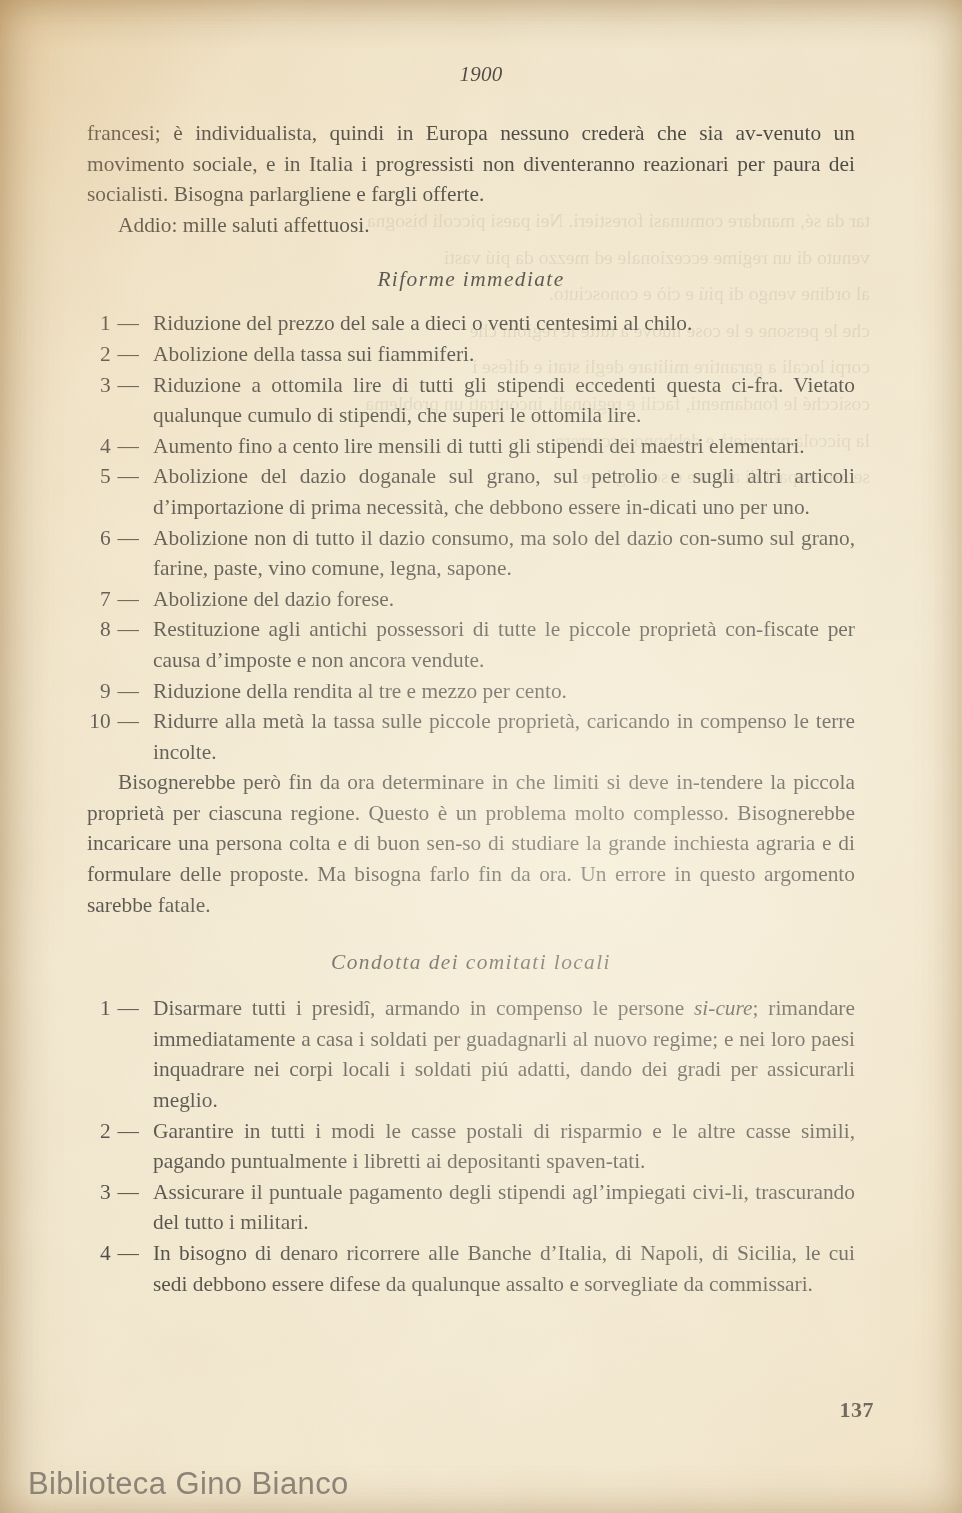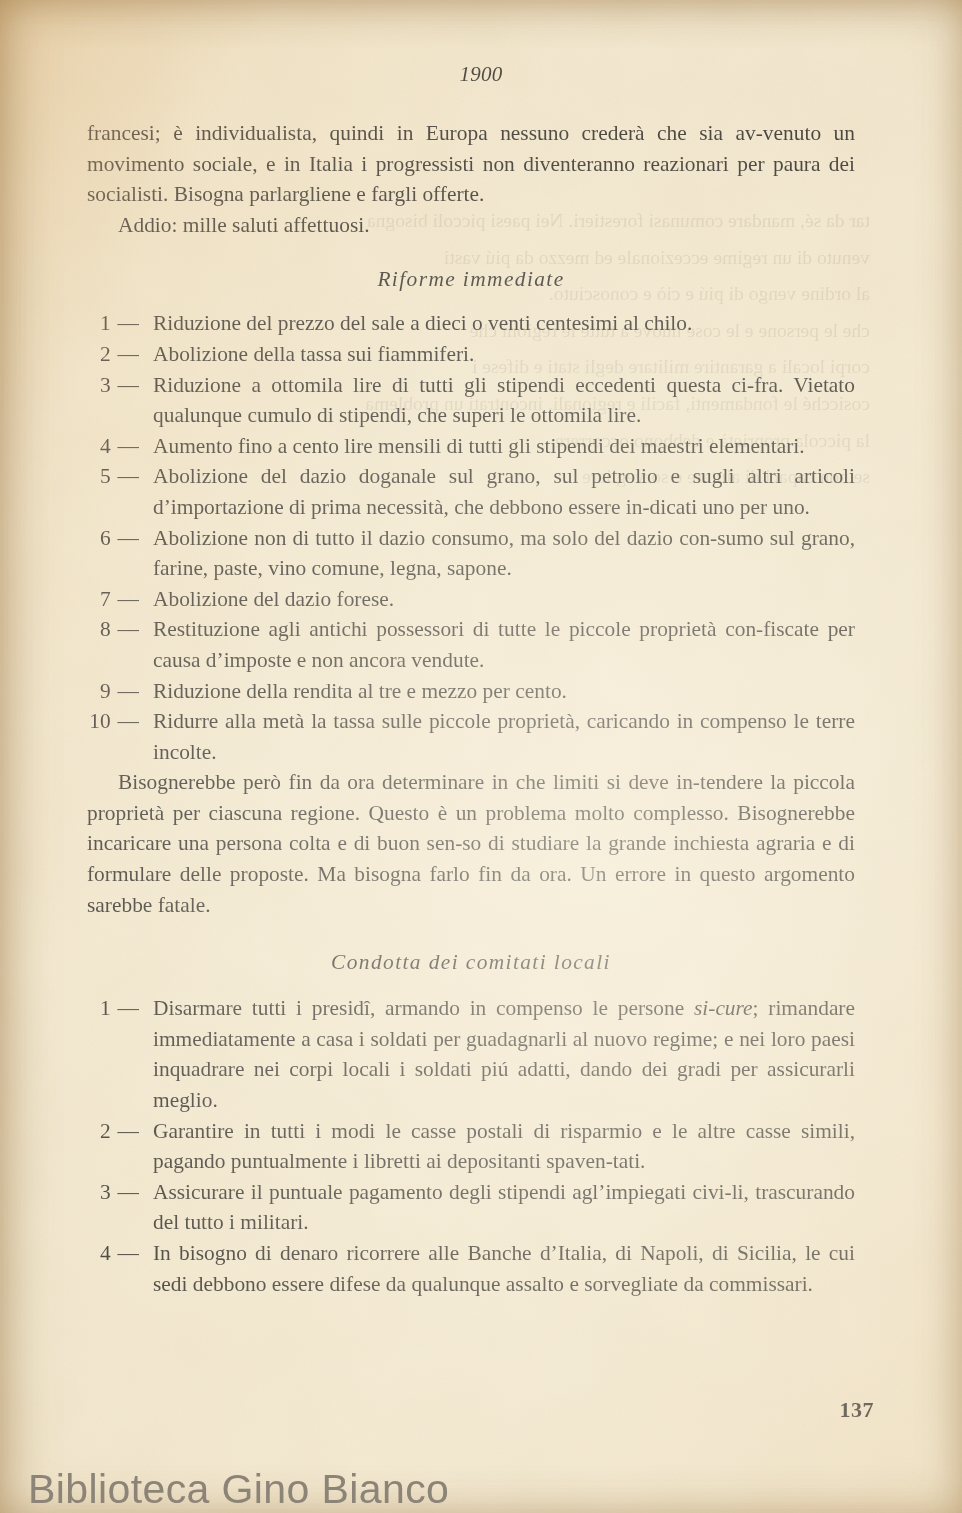--- a/index.html
+++ b/index.html
@@ -156,21 +156,21 @@
     font-size: 22px;
     font-weight: bold;
     letter-spacing: 0.5px;
   }
 
   .watermark {
     position: absolute;
     left: 28px;
     top: 1466px;
     font-family: "Liberation Sans", sans-serif;
-    font-size: 41px;
+    font-size: 31px;
     color: #8d8478;
     letter-spacing: 0.4px;
     z-index: 8;
   }
 </style>
 </head>
 <body>
 
 <div class="page">
 

